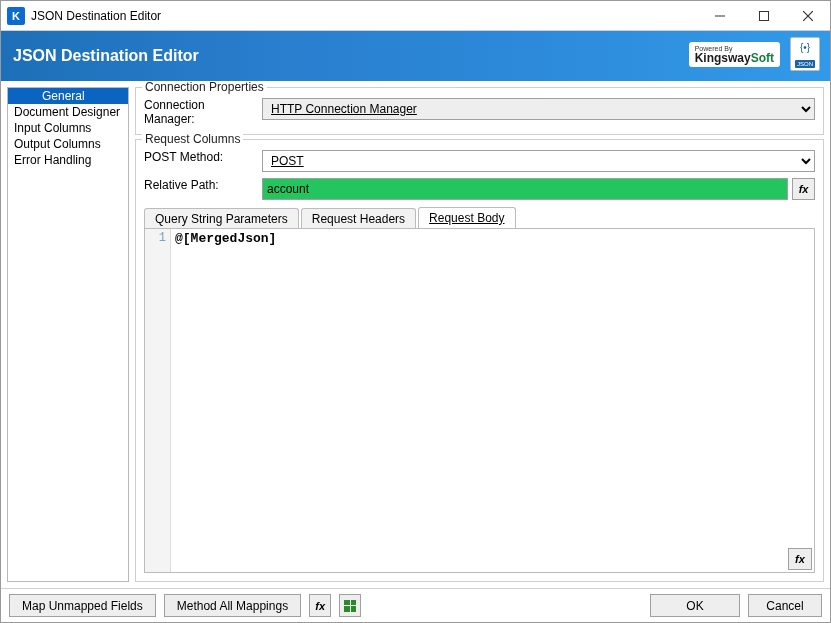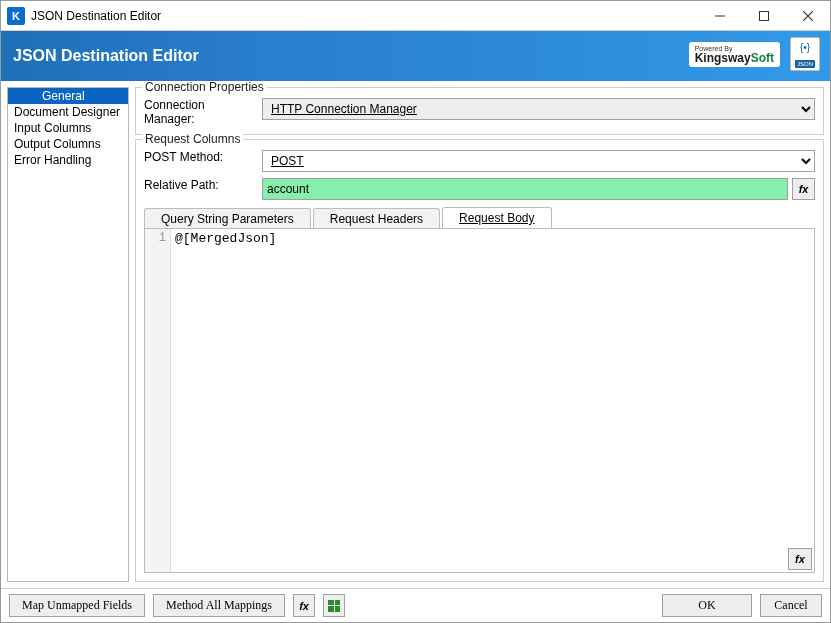--- a/index.html
+++ b/index.html
@@ -28,35 +28,35 @@
   .sidebar { width: 122px; border: 1px solid #b8b8b8; background: #fff; display: flex; flex-direction: column; }
   .sidebar .item { padding: 1px 6px; font-size: 12px; cursor: default; white-space: nowrap; }
   .sidebar .item.active { background: #0a64c2; color: #fff; padding-left: 34px; }
 
   .main { flex: 1; display: flex; flex-direction: column; gap: 4px; }
   .group { border: 1px solid #cfcfcf; background: #fff; position: relative; padding: 10px 8px 8px 8px; }
   .group-label { position: absolute; top: -8px; left: 6px; background: #fff; padding: 0 3px; font-size: 12px; color: #222; }
   .row { display: flex; align-items: flex-start; gap: 8px; margin-bottom: 6px; }
   .row label { width: 110px; font-size: 12px; }
   .row .field { flex: 1; }
-  select.wide, input.wide { width: 100%; height: 22px; font-size: 12px; border: 1px solid #a0a0a0; padding: 1px 4px; background: #86efac; font-family: inherit; }
+  select.wide, input.wide { width: 100%; height: 22px; font-size: 12px; border: 1px solid #a0a0a0; padding: 1px 4px; background: #22c55e; font-family: inherit; }
   select.wide { background: #eee; text-decoration: underline; }
   .fx-btn { width: 24px; height: 22px; border: 1px solid #a0a0a0; background: #eee; font-style: italic; font-weight: bold; font-size: 11px; display: flex; align-items: center; justify-content: center; cursor: default; }
 
   .req-settings { flex: 1; display: flex; flex-direction: column; }
   .tabs { display: flex; align-items: flex-end; margin-bottom: 0; }
-  .tab { padding: 3px 16px; font-size: 12px; border: 1px solid #bcbcbc; border-bottom: none; background: #f2f2f2; margin-right: 2px; border-top-left-radius: 3px; border-top-right-radius: 3px; cursor: default; position: relative; top: 1px; }
+  .tab { padding: 3px 10px; font-size: 12px; border: 1px solid #bcbcbc; border-bottom: none; background: #f2f2f2; margin-right: 2px; border-top-left-radius: 3px; border-top-right-radius: 3px; cursor: default; position: relative; top: 1px; }
   .tab.active { background: #fff; border-bottom: 1px solid #fff; text-decoration: underline; }
   .editor-wrap { flex: 1; border: 1px solid #bcbcbc; display: flex; position: relative; min-height: 0; }
   .gutter { width: 26px; background: #f4f4f4; border-right: 1px solid #ddd; text-align: right; padding: 2px 4px 0 0; font-family: Consolas, "Courier New", monospace; font-size: 12px; color: #7aa3c4; }
-  .code { flex: 1; padding: 2px 4px; font-family: Consolas, "Courier New", monospace; font-size: 13px; white-space: pre; overflow: auto; }
+  .code { flex: 1; padding: 2px 4px; font-family: Consolas, "Courier New", monospace; font-size: 13px; white-space: pre; overflow: auto; font-weight: bold; }
   .fx-bottom { position: absolute; right: 2px; bottom: 2px; }
 
   .footer { height: 34px; border-top: 1px solid #d0d0d0; display: flex; align-items: center; padding: 0 8px; gap: 8px; }
-  .btn { height: 23px; border: 1px solid #a0a0a0; background: #eee; font-size: 12px; padding: 0 12px; display: inline-flex; align-items: center; justify-content: center; cursor: default; font-family: Liberation Serif, serif; }
+  .btn { height: 23px; border: 1px solid #a0a0a0; background: #eee; font-size: 12px; padding: 0 12px; display: inline-flex; align-items: center; justify-content: center; cursor: default; }
   .icon-btn { width: 22px; height: 23px; border: 1px solid #a0a0a0; background: #eee; display: flex; align-items: center; justify-content: center; font-style: italic; font-weight: bold; font-size: 11px; }
   .spacer { flex: 1; }
   .grid-icon { width: 12px; height: 12px; display: grid; grid-template-columns: 1fr 1fr; grid-template-rows: 1fr 1fr; gap: 1px; }
   .grid-icon span { background: #2a8a2a; }
 </style>
 </head>
 <body>
 
 <div class="window">
 
@@ -167,16 +167,16 @@
     <div class="icon-btn">
       <div class="grid-icon">
           <span></span>
           <span></span>
           <span></span>
           <span></span>
         </div>
     </div>
     <div class="spacer"></div>
     <button class="btn" style="width:90px">OK</button>
-    <button class="btn" style="width:62px">Cancel</button>
+    <button class="btn" style="width:74px">Cancel</button>
   </div>
 
 </div>
 
 </body></html>

